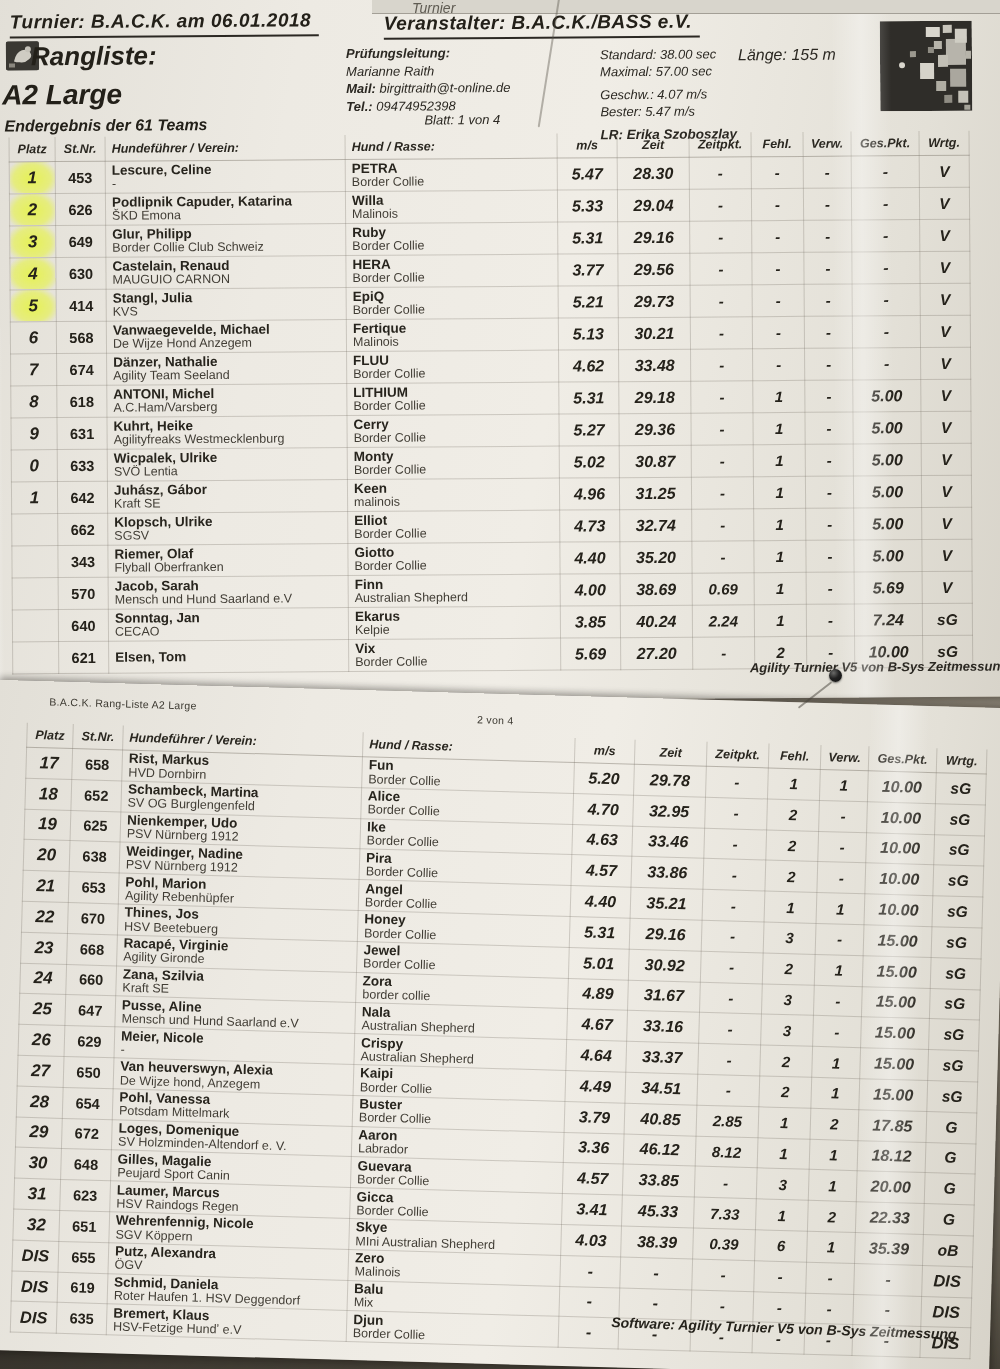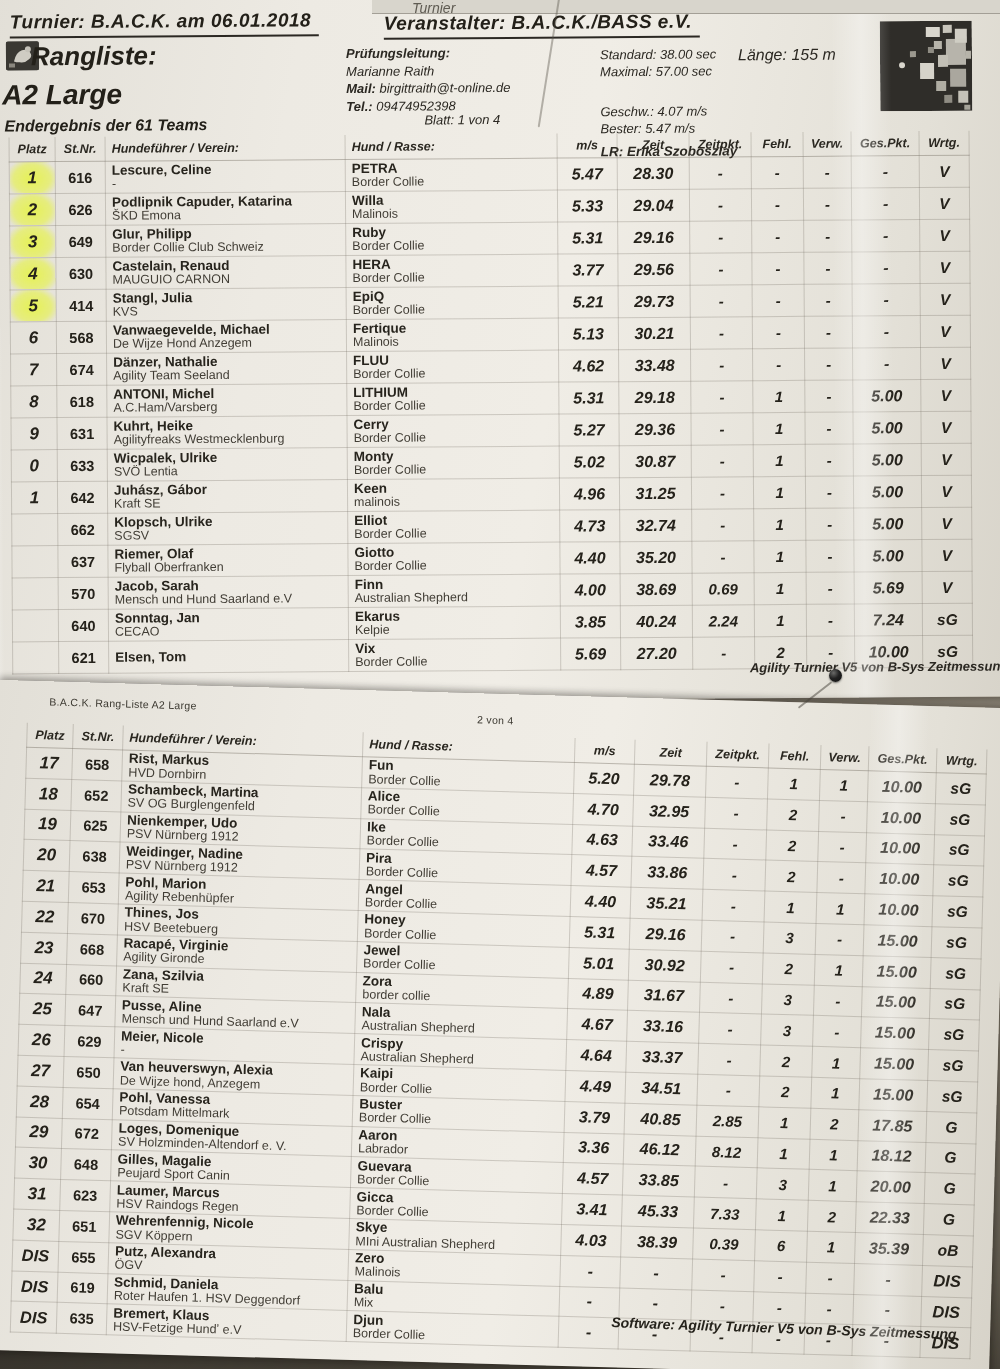--- a/index.html
+++ b/index.html
@@ -39,21 +39,21 @@
   .logo{position:absolute;left:20px;top:44px;width:33px;height:29px;background:#3a3833;border-radius:2px;overflow:hidden;}
   .logo svg{display:block;}
   .rangliste{position:absolute;left:45px;top:44px;font-size:26px;font-weight:bold;font-style:italic;color:#232019;}
   .klasse{position:absolute;left:16px;top:82px;font-size:28px;font-weight:bold;font-style:italic;color:#232019;}
   .ergebnis{position:absolute;left:18px;top:120px;font-size:16px;font-weight:bold;font-style:italic;color:#232019;}
   .infoblock{position:absolute;left:360px;top:50px;font-size:13px;font-style:italic;color:#2b2822;line-height:1.35;}
   .infoblock .b{font-weight:bold;}
   .blatt{position:absolute;left:438px;top:118px;font-size:13px;font-style:italic;color:#2b2822;}
   .stats{position:absolute;left:614px;top:54px;font-size:13px;font-style:italic;color:#2b2822;line-height:1.3;}
   .laenge{position:absolute;left:752px;top:54px;font-size:16px;font-style:italic;color:#2b2822;}
-  .geschw{margin-top:23px;}
+  .geschw{margin-top:6px;}
   .lr{margin-top:5px;font-weight:bold;font-size:13.5px;}
   .stamp{position:absolute;left:894px;top:30px;width:92px;height:90px;}
 
   
   table.res{border-collapse:collapse;table-layout:fixed;width:960px;}
   #page1 table.res{position:absolute;left:22px;top:140px;}
   #page2 table.res{position:absolute;left:28px;top:42px;}
   .res th,.res td{border:1px solid rgba(120,114,102,.30);padding:0;vertical-align:middle;overflow:hidden;}
   .res thead th{border-top:none;border-bottom:1px solid rgba(120,114,102,.45);height:24px;
       font-size:12.5px;font-weight:bold;font-style:italic;color:#2a2720;text-align:center;white-space:nowrap;}
@@ -165,21 +165,21 @@
         <th>Zeitpkt.</th>
         <th>Fehl.</th>
         <th>Verw.</th>
         <th>Ges.Pkt.</th>
         <th>Wrtg.</th>
       </tr>
     </thead>
     <tbody>
         <tr>
           <td class="c-platz hl">1</td>
-          <td class="c-stnr">616</td>
+          <td class="c-stnr">453</td>
           <td class="c-who">
             <div class="nm">Lescure, Celine</div>
             <div class="vr">-</div>
           </td>
           <td class="c-dog">
             <div class="nm">PETRA</div>
             <div class="vr">Border Collie</div>
           </td>
           <td class="c-num">5.47</td>
           <td class="c-num">28.30</td>
@@ -393,21 +393,21 @@
           <td class="c-num">4.73</td>
           <td class="c-num">32.74</td>
           <td class="c-num c-sm">-</td>
           <td class="c-num c-sm">1</td>
           <td class="c-num c-sm">-</td>
           <td class="c-num">5.00</td>
           <td class="c-wrtg">V</td>
         </tr>
         <tr>
           <td class="c-platz"></td>
-          <td class="c-stnr">637</td>
+          <td class="c-stnr">343</td>
           <td class="c-who">
             <div class="nm">Riemer, Olaf</div>
             <div class="vr">Flyball Oberfranken</div>
           </td>
           <td class="c-dog">
             <div class="nm">Giotto</div>
             <div class="vr">Border Collie</div>
           </td>
           <td class="c-num">4.40</td>
           <td class="c-num">35.20</td>

